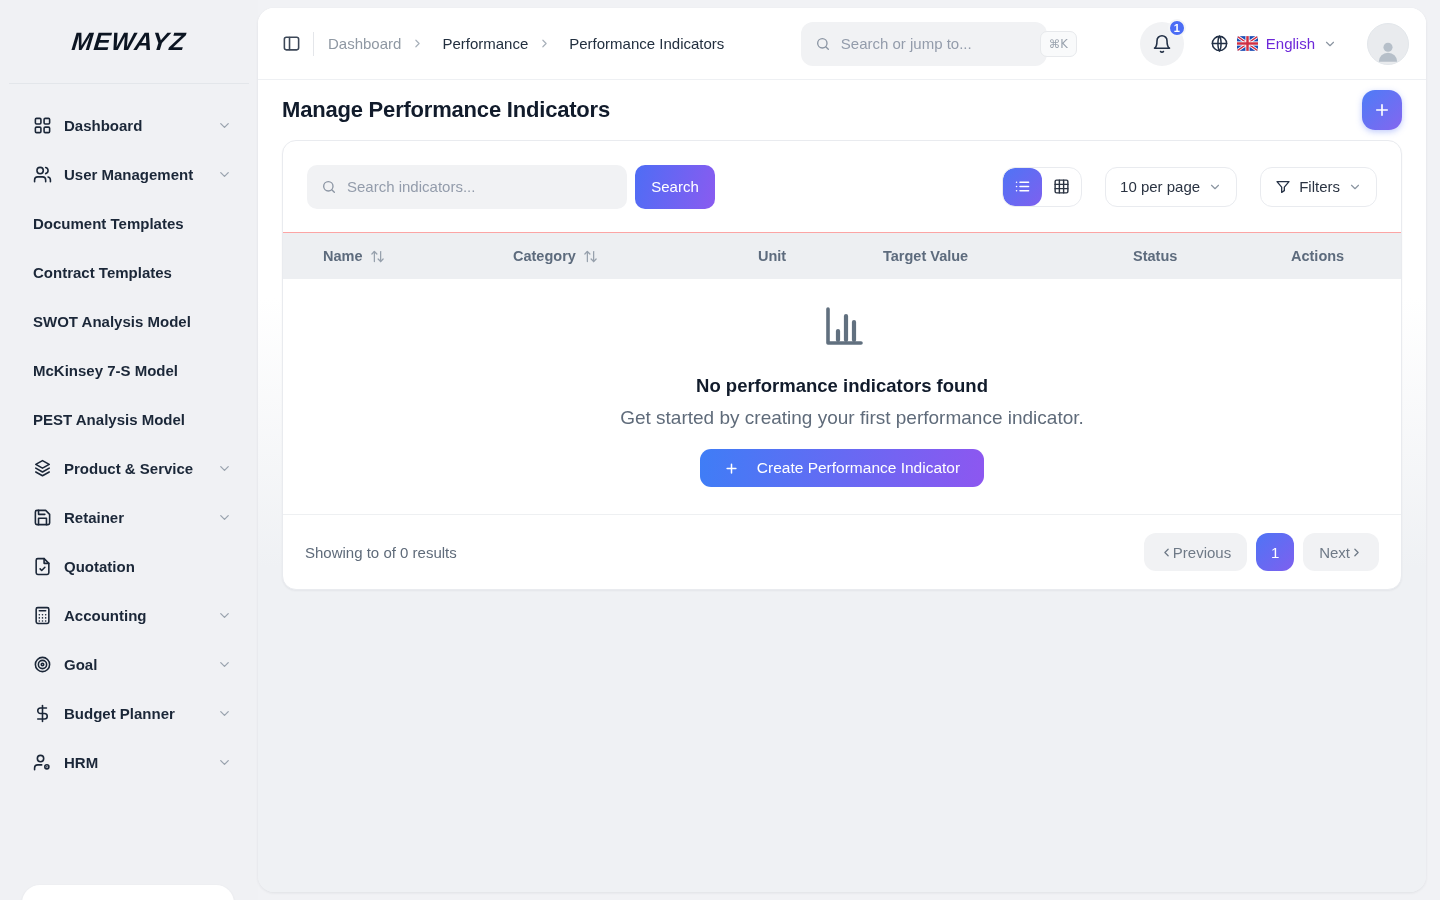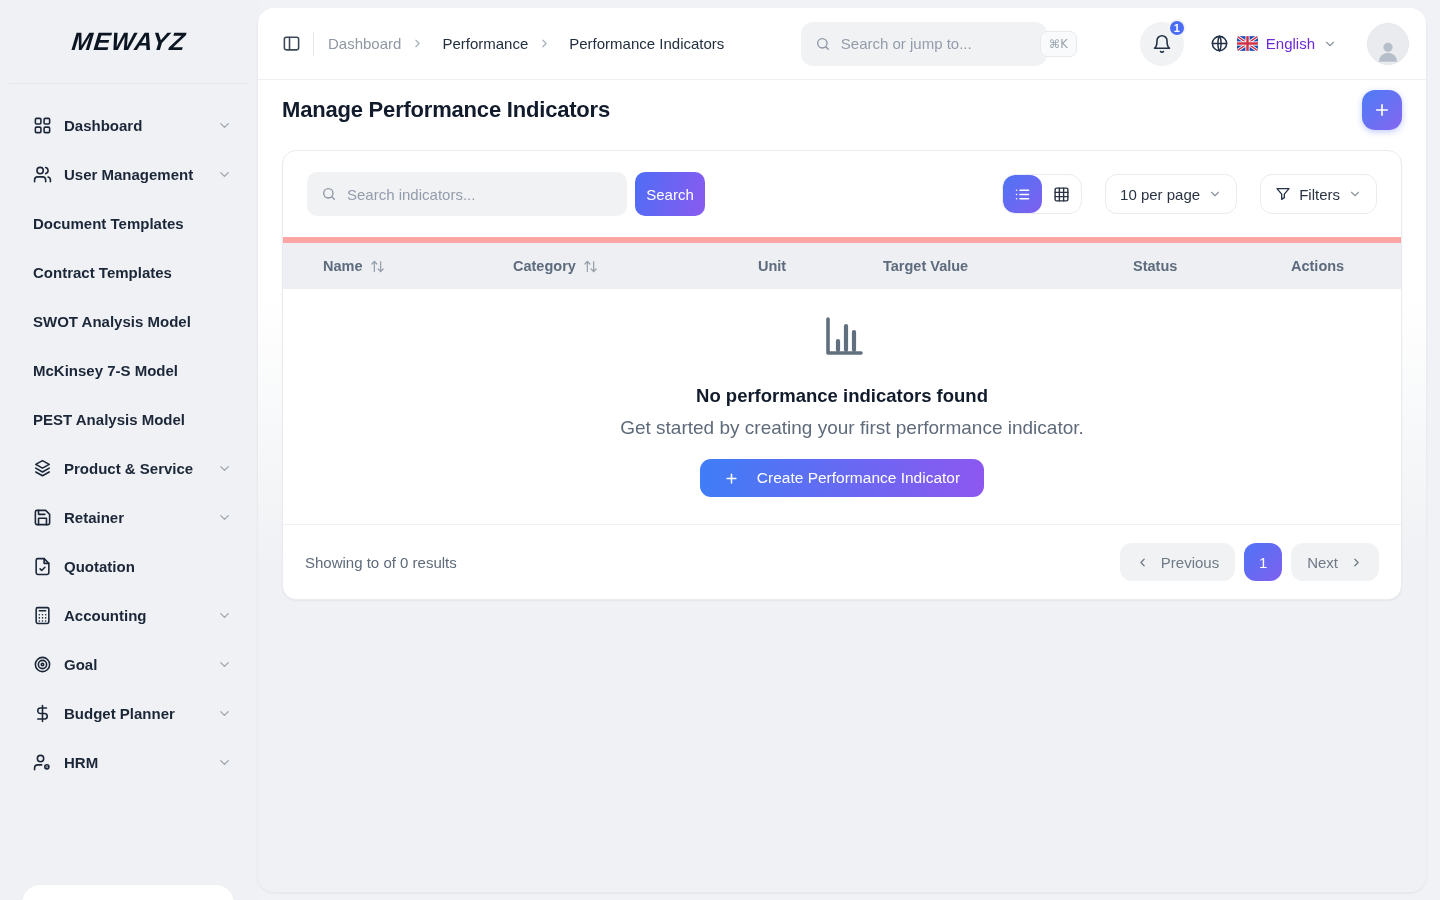--- a/index.html
+++ b/index.html
@@ -66,40 +66,40 @@
   .lang-label { font-size:15px; color:#6d28d9; }
   .lang .chev, .pill .chev { color:#8b95a1; display:flex; }
   .chev svg { width:14px; height:14px; }
   .avatar { margin-left:30px; width:42px; height:42px; border-radius:50%; background:#e9ebee;
             border:1px solid #e2e6ea; overflow:hidden; display:flex; align-items:flex-end;
             justify-content:center; cursor:pointer; }
   .avatar svg { width:26px; height:26px; }
 
   
   .content { padding:4px 24px 0; }
-  .page-head { height:40px; display:flex; align-items:center; justify-content:space-between; margin:6px 0 20px;text-align:right; }
+  .page-head { height:40px; display:flex; align-items:center; justify-content:space-between; margin:6px 0 10px;text-align:right; }
   .page-title { font-size:22px; font-weight:700; color:#111b2b; letter-spacing:-.2px; }
   .add-btn { width:40px; height:40px; border:none; border-radius:13px; cursor:pointer;
              background:linear-gradient(135deg,#4d7cf7,#8466ef);
              display:flex; align-items:center; justify-content:center;
              box-shadow:0 2px 6px rgba(77,108,245,.35); }
   .add-btn svg { width:18px; height:18px; color:#fff; }
 
   
   .card { background:#fff; border:1px solid #e9ebef; border-radius:14px; height:450px;
           box-shadow:0 1px 2px rgba(16,24,40,.05); display:flex; flex-direction:column; }
   .card-toolbar { height:92px; display:flex; align-items:center; padding:0 24px;
-                  border-bottom:6px solid #fca5a5; }
+                  border-bottom:1px solid #fca5a5; }
   .ind-search { width:320px; height:44px; background:#f1f2f4; border-radius:10px;
                 display:flex; align-items:center; padding:0 14px; cursor:text; }
   .ind-search svg { width:16px; height:16px; color:#8b95a3; flex:0 0 16px; }
   .ind-search input { border:none; outline:none; background:transparent; flex:1; margin-left:10px;
                       font-size:15px; color:#39434f; font-family:inherit; }
   .ind-search input::placeholder { color:#939cab; }
-  .search-btn { margin-left:8px; height:44px; width:70px; border:none; border-radius:10px; cursor:pointer;
+  .search-btn { margin-left:8px; height:44px; width:80px; border:none; border-radius:10px; cursor:pointer;
                 background:linear-gradient(105deg,#4e6df5,#8a5bf0); color:#fff; font-size:15px;
                 font-family:inherit; }
   .toolbar-right { margin-left:auto; display:flex; align-items:center; gap:23px; }
   .view-toggle { width:80px; height:40px; border:1px solid #e9ebef; border-radius:13px;
                  display:flex; overflow:hidden; background:#fff; }
   .seg { flex:1; display:flex; align-items:center; justify-content:center; cursor:pointer; }
   .seg svg { width:17px; height:17px; }
   .seg-active { background:linear-gradient(135deg,#4f74f5,#7e60ef); color:#fff; border-radius:12px; }
   .seg-plain { color:#2a3342; }
   .pill { height:40px; border:1px solid #e9ebef; border-radius:12px; background:#fff; cursor:pointer;
@@ -124,21 +124,21 @@
          padding:0 24px; display:flex; align-items:center; gap:18px; color:#fff; font-size:15.5px;
          background:linear-gradient(95deg,#3f7df6,#8d57f0); font-family:inherit; }
   .cta svg { width:15px; height:15px; }
 
   
   .card-footer { height:75px; border-top:1px solid #eef0f2; display:flex; align-items:center;
                  padding:0 22px; }
   .summary { font-size:15px; color:#5f6b7a; }
   .pager { margin-left:auto; display:flex; align-items:center; gap:9px; }
   .page-btn { height:38px; border:none; border-radius:12px; background:#f1f2f4; color:#6f7a87;
-              font-size:15px; display:flex; align-items:center; gap:12px; padding:0 16px; cursor:pointer;
+              font-size:15px; display:flex; align-items:center; gap:0; padding:0 16px; cursor:pointer;
               font-family:inherit; }
   .page-btn svg { width:13px; height:13px; }
   .page-num { width:38px; height:38px; border:none; border-radius:12px; cursor:pointer;
               background:linear-gradient(135deg,#4f74f5,#7e60ef); color:#fff; font-size:15px;
               display:flex; align-items:center; justify-content:center; font-family:inherit; }
 </style>
 </head>
 <body>
 
 <div class="app">

